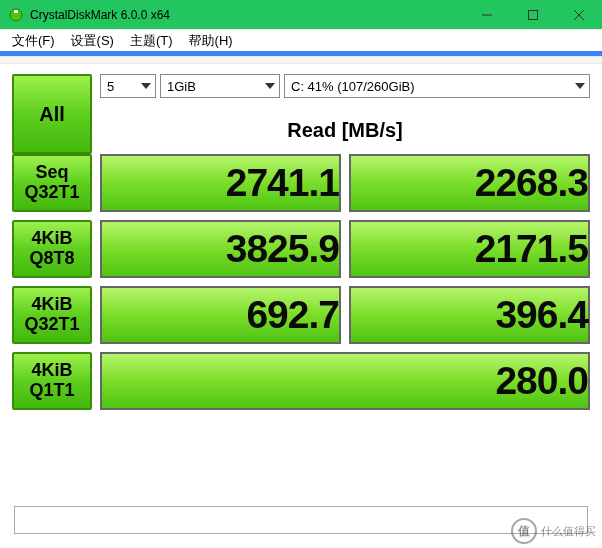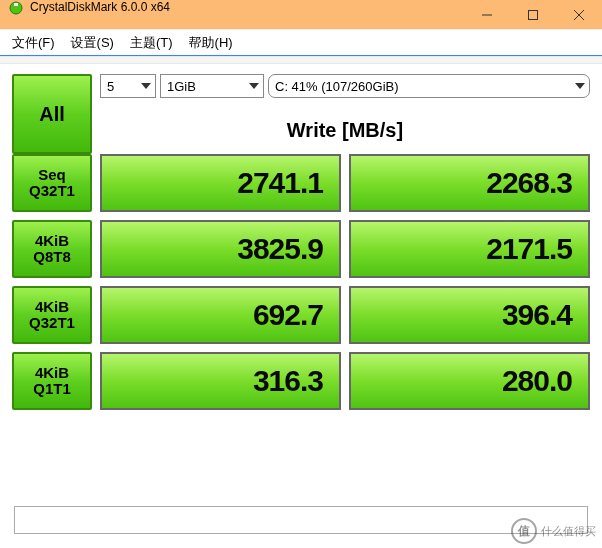--- a/index.html
+++ b/index.html
@@ -8,21 +8,22 @@
     background: #fff;
     width: 602px;
     height: 548px;
     overflow: hidden;
     position: relative;
   }
   
   .titlebar {
     height: 30px;
     display: flex;
-    background: #fdba74;
+    align-items: center;
+    background: #22c55e;
     border-bottom: 1px solid #eee;
   }
   .titlebar .app-icon {
     width: 16px; height: 16px;
     margin: 0 6px 0 8px;
     display: flex; align-items: center; justify-content: center;
   }
   .titlebar .title {
     flex: 1;
     font-size: 12px;
@@ -36,21 +37,21 @@
   }
   .win-btn svg { width: 10px; height: 10px; }
   
   .menubar {
     height: 26px;
     display: flex;
     align-items: center;
     padding: 0 4px;
     font-size: 13px;
     color: #000;
-    border-bottom: 1px solid #3b82f6;
+    border-bottom: 5px solid #3b82f6;
   }
   .menu-item { padding: 2px 8px; }
   .sep-line {
     height: 8px;
     border-top: 1px solid #e8e8e8;
     border-bottom: 1px solid #e8e8e8;
     background: #f5f5f5;
   }
   
   .main {
@@ -68,21 +69,21 @@
     height: 58px;
     background: linear-gradient(to bottom, #9df04d 0%, #5fcf1f 50%, #42b80c 100%);
     border: 2px solid #3a8a0c;
     border-radius: 2px;
     display: flex;
     flex-direction: column;
     align-items: center;
     justify-content: center;
     font-weight: bold;
     color: #000;
-    font-size: 15px;
+    font-size: 18px;
     line-height: 1.1;
     text-align: center;
   }
   .btn-cell.all {
     height: 80px;
     font-size: 20px;
   }
   .selects-wrap {
     flex: 1;
     display: flex;
@@ -104,46 +105,46 @@
     padding: 0 4px 0 6px;
   }
   .selectbox .arrow {
     width: 0; height: 0;
     border-left: 5px solid transparent;
     border-right: 5px solid transparent;
     border-top: 6px solid #333;
     margin-left: 4px;
   }
   .sel-count  { width: 56px; }
-  .sel-size   { width: 104px; }
-  .sel-drive  { flex: 1; border-radius: 7px; }
+  .sel-size   { width: 120px; }
+  .sel-drive  { flex: 1; }
   .col-headers {
     display: flex;
     height: 48px;
     align-items: center;
   }
   .col-header {
     flex: 1;
     text-align: center;
     font-weight: bold;
     font-size: 20px;
     color: #000;
   }
   .val-cell {
     flex: 1;
     height: 58px;
     border: 2px solid #666;
     background: linear-gradient(to bottom, #b6f56b 0%, #7bdd2a 50%, #4fc313 100%);
     display: flex;
     align-items: center;
     justify-content: flex-end;
-    padding-right: 16px;
+    padding-right: 0;
     font-family: Arial, sans-serif;
     font-weight: 900;
-    font-size: 30px;
+    font-size: 39px;
     color: #0a0a0a;
     letter-spacing: -1px;
   }
   .statusbar {
     position: absolute;
     left: 14px; right: 14px;
     bottom: 14px;
     height: 28px;
     border: 1px solid #aaa;
     background: #fff;
@@ -220,21 +221,21 @@
         <div class="selectbox sel-size">
           <span>1GiB</span>
           <span class="arrow"></span>
         </div>
         <div class="selectbox sel-drive">
           <span>C: 41% (107/260GiB)</span>
           <span class="arrow"></span>
         </div>
       </div>
       <div class="col-headers">
-        <div class="col-header">Write [MB/s]</div>
+        <div class="col-header">Read [MB/s]</div>
       </div>
     </div>
   </div>
 
   <div class="row">
     <div class="btn-cell">
       <span>Seq</span>
       <span>Q32T1</span>
     </div>
     <div class="val-cell">2741.1</div>
@@ -257,21 +258,20 @@
     </div>
     <div class="val-cell">692.7</div>
     <div class="val-cell">396.4</div>
   </div>
 
   <div class="row">
     <div class="btn-cell">
       <span>4KiB</span>
       <span>Q1T1</span>
     </div>
-    <div class="val-cell">316.3</div>
     <div class="val-cell">280.0</div>
   </div>
 
 </div>
 
 <div class="statusbar"></div>
 
 <div class="watermark">
   <span class="circle">值</span>
   <span>什么值得买</span>

